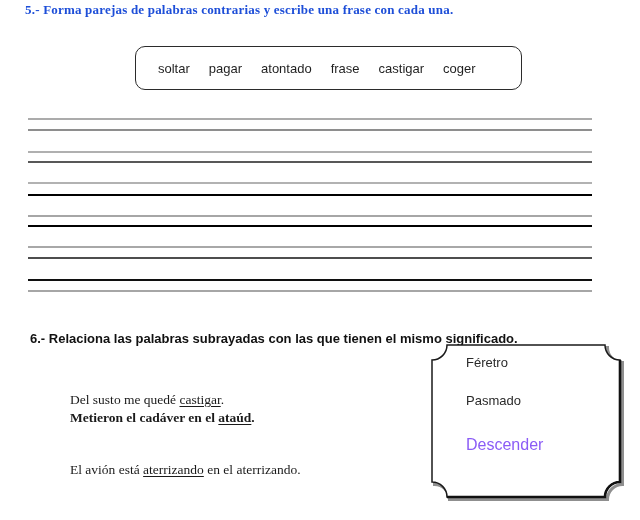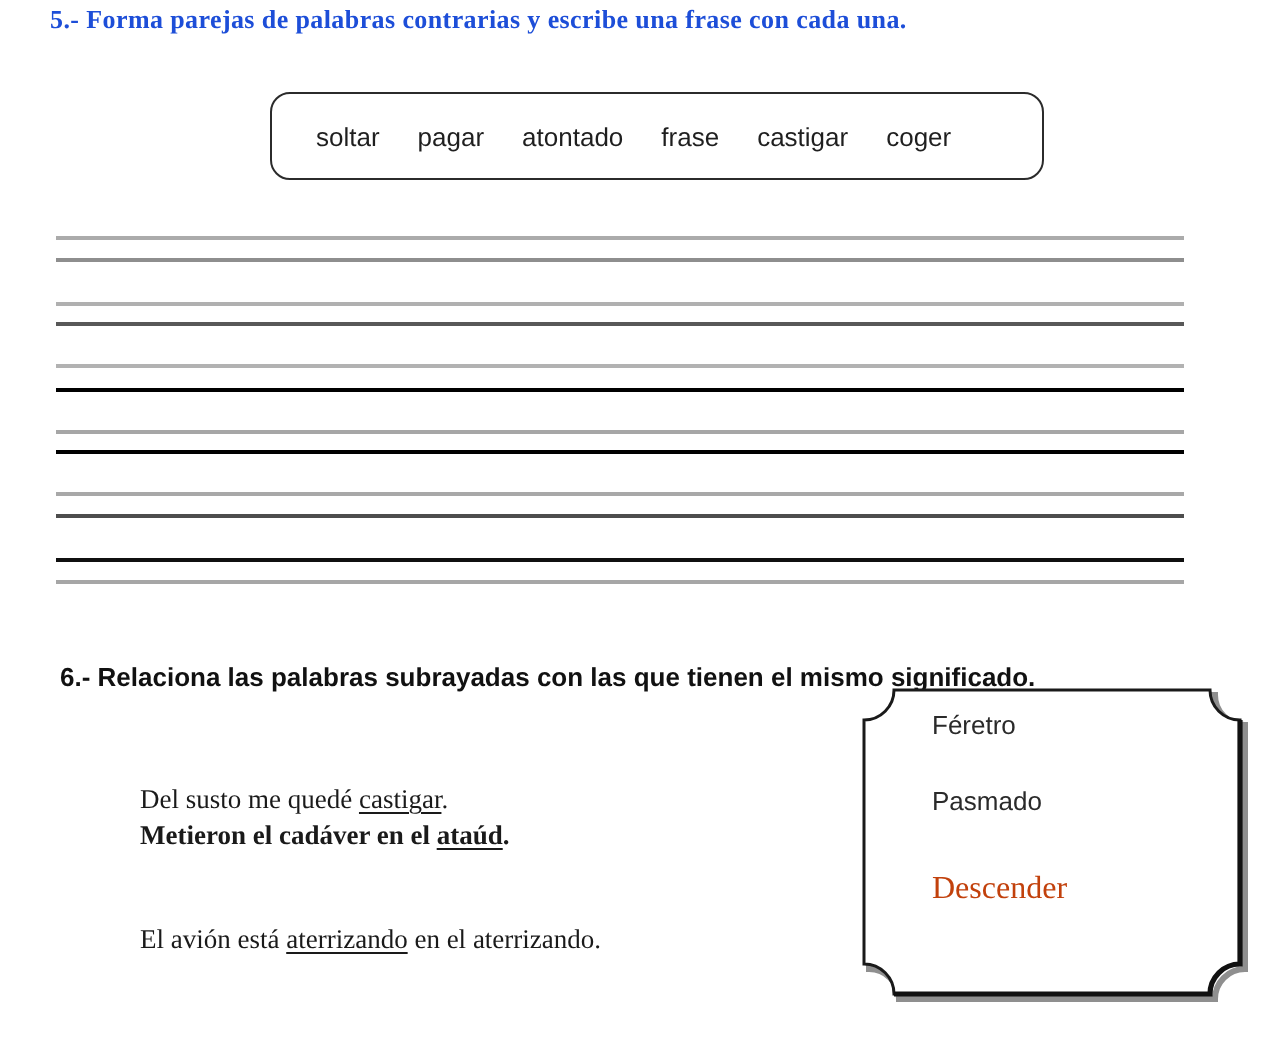--- a/index.html
+++ b/index.html
@@ -43,21 +43,21 @@
   .s3 { top: 462px; }
   .uword { text-decoration: underline; text-underline-offset: 2px; text-decoration-thickness: 1px; }
 
   .answer-box { position: absolute; left: 428px; top: 342px; width: 200px; height: 162px; }
   .answer-box svg { position: absolute; left: 0; top: 0; }
   .answer-word {
     position: absolute; left: 38px; white-space: nowrap;
   }
   .aw1 { top: 13px;  font-family: "Liberation Sans", sans-serif; font-size: 13px; color: #2a2a2a; }
   .aw2 { top: 51px;  font-family: "Liberation Sans", sans-serif; font-size: 13px; color: #2a2a2a; text-align: center; }
-  .aw3 { top: 94px;  font-family: Liberation Serif, serif;     font-size: 16px; color: #c2410c; }
+  .aw3 { top: 94px;  font-family: Liberation Sans, sans-serif;     font-size: 16px; color: #8b5cf6; }
 </style>
 </head>
 <body>
 
 <div class="ex5-title">5.- Forma parejas de palabras contrarias y escribe una frase con cada una.</div>
 
 <div class="word-bank">
   <span>soltar</span>
   <span>pagar</span>
   <span>atontado</span>

